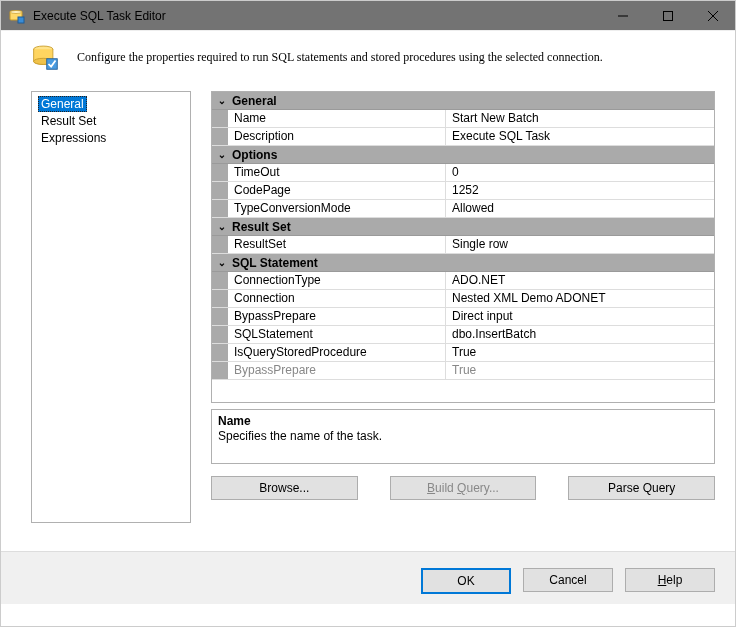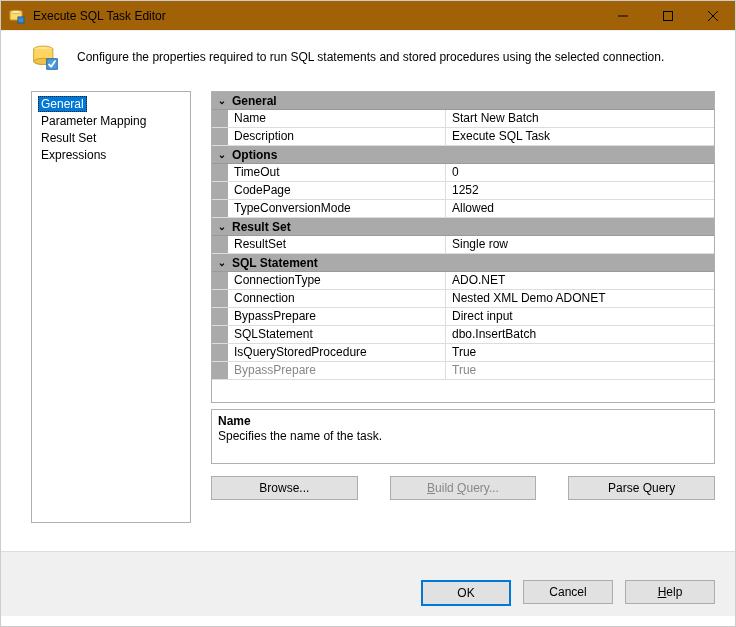--- a/index.html
+++ b/index.html
@@ -12,42 +12,42 @@
     width: 736px;
     height: 627px;
     overflow: hidden;
     border: 1px solid #ccc;
   }
   .titlebar {
     height: 30px;
     display: flex;
     align-items: center;
     padding: 0 0 0 8px;
-    background: #a16207;
+    background: #737373;
     border-bottom: 1px solid #eee;
   }
   .titlebar .app-icon {
     width: 16px; height: 16px;
     margin-right: 8px;
   }
   .titlebar .title { flex: 1; }
   .win-btn {
     width: 45px; height: 30px;
     display: flex; align-items: center; justify-content: center;
     color: #000;
   }
   .win-btn svg { width: 10px; height: 10px; }
   .header-strip {
     display: flex;
     align-items: center;
     padding: 12px 20px 20px 30px;
     gap: 18px;
   }
   .header-strip .big-icon { width: 28px; height: 28px; flex: 0 0 auto; }
-  .header-strip .desc { font-size: 12px; }
+  .header-strip .desc { font-size: 12px; font-family: Liberation Serif, serif; }
   .main-area {
     display: flex;
     padding: 0 20px 10px 30px;
     gap: 20px;
   }
   .nav-pane {
     width: 160px;
     height: 432px;
     border: 1px solid #b0b0b0;
     padding: 4px 0 0 6px;
@@ -136,21 +136,21 @@
     border: 1px solid #adadad;
     font-family: inherit;
     font-size: 12px;
     cursor: default;
   }
   .action-row button:disabled { color: #888; }
   .footer-bar {
     display: flex;
     justify-content: flex-end;
     gap: 12px;
-    padding: 28px 20px 10px 20px;
+    padding: 16px 20px 10px 20px;
     background: #f0f0f0;
     border-top: 1px solid #ddd;
     margin-top: 18px;
   }
   .footer-bar button {
     width: 90px;
     height: 24px;
     background: #e1e1e1;
     border: 1px solid #adadad;
     font-family: inherit;
@@ -198,21 +198,20 @@
     <rect x="18" y="18" width="12" height="12" fill="#4a9be0" stroke="#1f5c96"></rect>
     <path d="M20 24 l3 3 l5 -7" fill="none" stroke="#fff" stroke-width="2"></path>
   </svg>
   <div class="desc">Configure the properties required to run SQL statements and stored procedures using the selected connection.</div>
 </div>
 
 <div class="main-area">
 
   <div class="nav-pane">
     <div><span class="nav-item selected">General</span></div>
-    <div><span class="nav-item">Parameter Mapping</span></div>
     <div><span class="nav-item">Result Set</span></div>
     <div><span class="nav-item">Expressions</span></div>
   </div>
 
   <div class="right-col">
 
     <div class="prop-grid">
 
       <div class="pg-section-header">
         <span class="chev">⌄</span>

